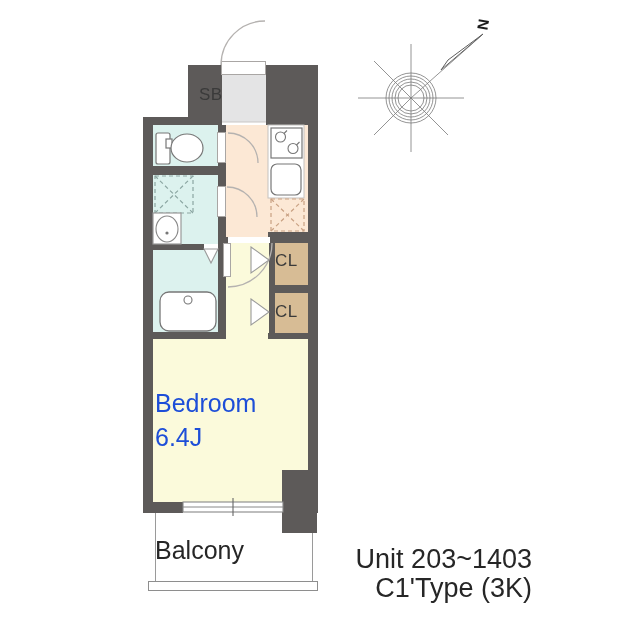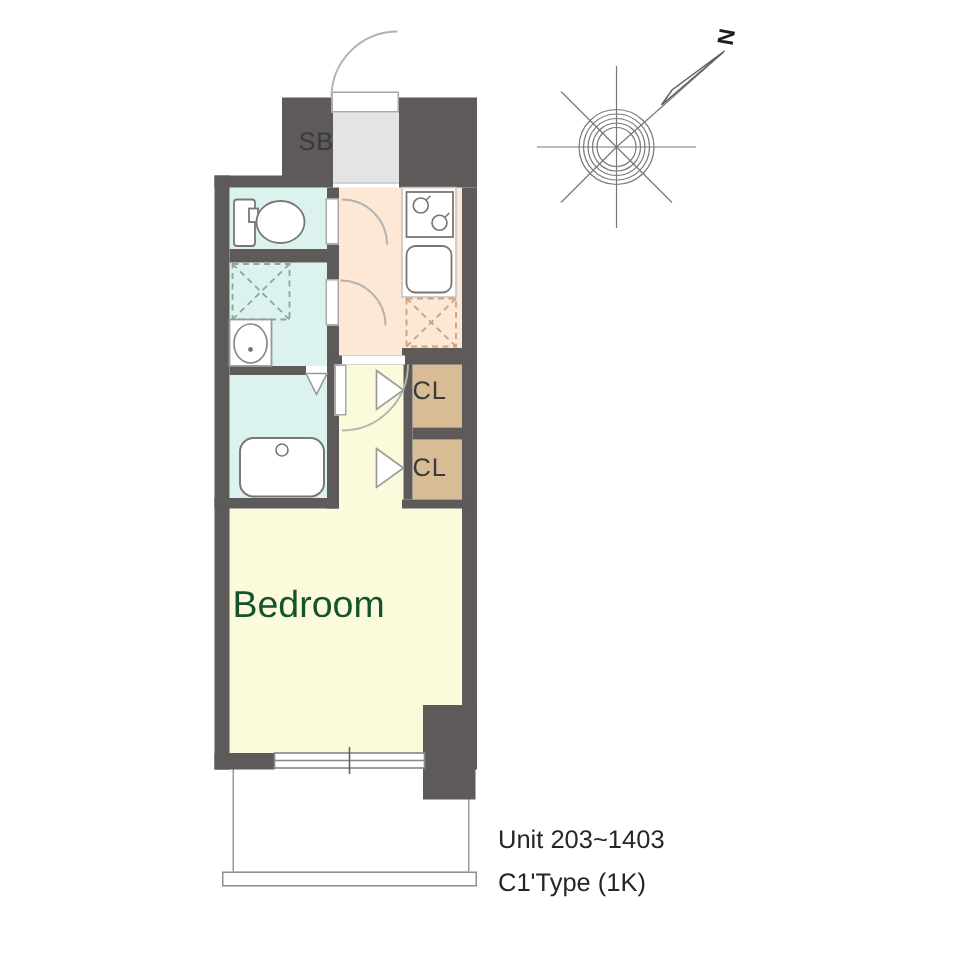--- a/index.html
+++ b/index.html
@@ -15,24 +15,24 @@
   
   .wall{position:absolute;background:#5d5a59;}
   
   .leaf{position:absolute;background:#ffffff;border:1px solid #a9a6a4;box-sizing:border-box;}
   
   .balcony{position:absolute;background:#ffffff;border:1px solid #9a9a9a;border-top:none;box-sizing:border-box;}
   .rail{position:absolute;background:#ffffff;border:1px solid #8e8e8e;box-sizing:border-box;}
   
   .lbl{position:absolute;text-align:left;white-space:nowrap;}
   .lbl-small{font-size:17px;letter-spacing:0.5px;color:#3a3a3a;}
-  .lbl-room{font-size:25px;color:#14532d;}
+  .lbl-room{font-size:25px;color:#1d4ed8;}
   .lbl-balcony{font-size:25px;color:#262626;}
-  .infoblock{position:absolute;left:332px;top:545px;width:200px;text-align:left;
-             font-size:17px;line-height:29px;color:#262626;}
+  .infoblock{position:absolute;left:332px;top:545px;width:200px;text-align:right;
+             font-size:27px;line-height:29px;color:#262626;}
   .north{position:absolute;left:478px;top:16px;font-size:15px;font-weight:bold;
          transform:rotate(100deg);color:#1c1c1c;}
   svg{position:absolute;left:0;top:0;}
 </style>
 </head>
 <body>
 
 <div id="stage">
 
   <div class="room entrance" style="left:222px;top:67px;width:44px;height:55px;"></div>
@@ -147,21 +147,23 @@
       <line x1="374" y1="135" x2="411" y2="98"></line>
       <line x1="411" y1="98" x2="482" y2="35"></line>
       <polygon points="483,34 448,60 441,70" fill="#ffffff" stroke="#5f5f5f" stroke-width="1"></polygon>
     </g>
   </svg>
 
   <div class="lbl lbl-small" style="left:199px;top:85px;width:23px;">SB</div>
   <div class="lbl lbl-small" style="left:275px;top:251px;width:33px;">CL</div>
   <div class="lbl lbl-small" style="left:275px;top:302px;width:33px;">CL</div>
   <div class="lbl lbl-room" style="left:155px;top:389px;width:160px;">Bedroom</div>
+  <div class="lbl lbl-room" style="left:155px;top:423px;width:160px;">6.4J</div>
+  <div class="lbl lbl-balcony" style="left:155px;top:536px;width:160px;">Balcony</div>
 
   <div class="north">N</div>
 
   <div class="infoblock">
     <div>Unit 203~1403</div>
-    <div>C1'Type (1K)</div>
+    <div>C1'Type (3K)</div>
   </div>
 
 </div>
 
 </body></html>

